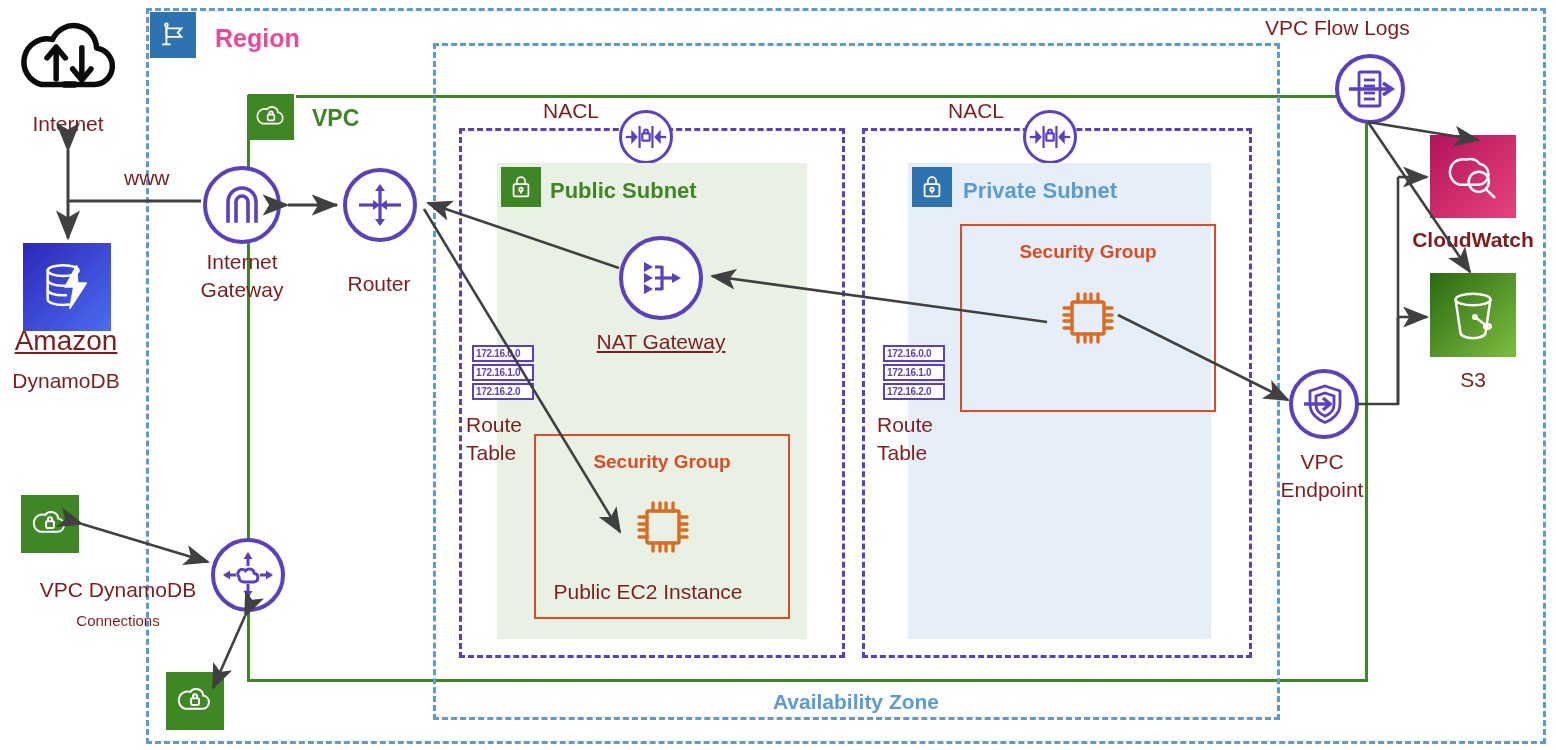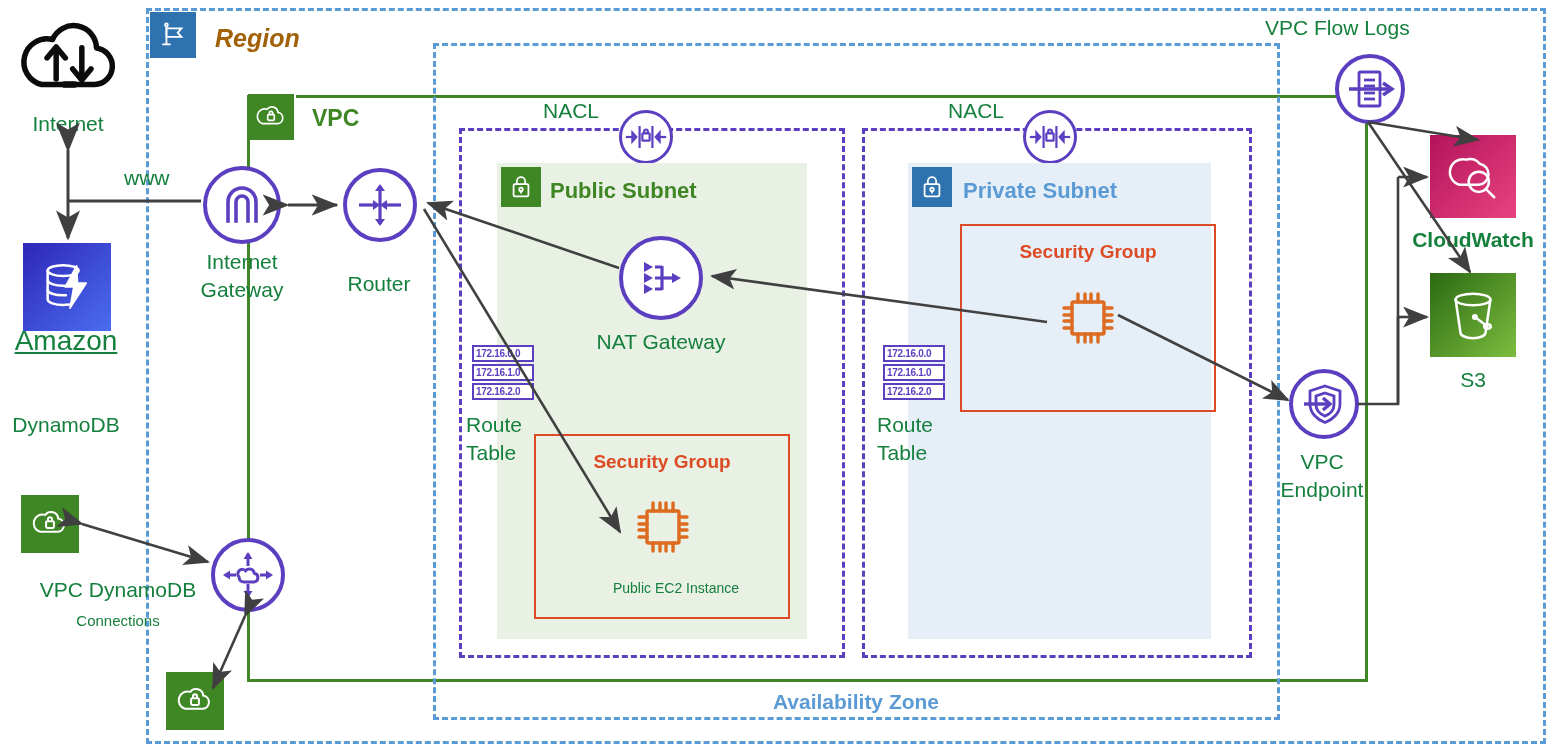--- a/index.html
+++ b/index.html
@@ -1,41 +1,41 @@
 <!DOCTYPE html>
 <html><head>
 <meta charset="utf-8">
 <title>AWS VPC Architecture Diagram</title>
 <style>
   html,body{margin:0;padding:0;background:#ffffff;}
   body{font-family:"Liberation Sans","DejaVu Sans",sans-serif;}
   #stage{position:relative;width:1556px;height:750px;background:#fff;overflow:hidden;}
 
   .box{position:absolute;box-sizing:border-box;}
-  .lbl{position:absolute;color:#15803d;white-space:nowrap;line-height:1.15;}
+  .lbl{position:absolute;color:#7f1d1d;white-space:nowrap;line-height:1.15;}
   .ctr{text-align:center;transform:translateX(-50%);}
 
   
   .region-box{border:3px dashed #5b9bd5;}
   .az-box{border:3px dashed #5b9bd5;}
   .nacl-box{border:3px dashed #5b3fc0;}
   .subnet-pub{background:#e9f1e4;}
   .subnet-prv{background:#e6eff8;}
   .sg-box{border:2.5px solid #dd4b25;}
   .vpc-line{position:absolute;background:#3f8624;}
 
   
   .chip{position:absolute;display:flex;align-items:center;justify-content:center;}
   .chip svg{display:block;}
   .chip-green{background:#3f8624;}
   .chip-blue{background:#2e73b0;}
 
   .title-green{color:#3f8624;font-weight:bold;}
   .title-blue{color:#5b9bd5;font-weight:bold;}
-  .title-region{color:#a16207;font-weight:bold;font-style:italic;}
+  .title-region{color:#ec4899;font-weight:bold;}
   .sg-title{color:#dd4b25;font-weight:bold;}
 
   
   .circ{position:absolute;border-radius:50%;border:4px solid #5b3fc0;background:#fff;
         display:flex;align-items:center;justify-content:center;box-sizing:border-box;}
 
   
   .rt{position:absolute;}
   .rt-row{border:2.5px solid #5b3fc0;color:#5b3fc0;font-size:10px;font-weight:bold;
           padding:0 2px;margin-bottom:2px;background:#fff;line-height:13px;height:13px;
@@ -99,21 +99,21 @@
   <div class="tile" style="left:23px;top:243px;width:88px;height:88px;background:linear-gradient(135deg,#2e26b8 0%,#4a6df0 100%);">
     <svg width="58" height="58" viewBox="0 0 60 60" fill="none" stroke="#fff" stroke-width="2.6" stroke-linecap="round" stroke-linejoin="round">
       <ellipse cx="26" cy="13" rx="16" ry="5.6"></ellipse>
       <path d="M10 13 v30 c0 3.1 7.2 5.6 16 5.6 c2.2 0 4.3 -.15 6.2 -.43"></path>
       <path d="M10 23 c0 3.1 7.2 5.6 16 5.6 c1.6 0 3.2 -.08 4.6 -.23"></path>
       <path d="M10 33 c0 3.1 7.2 5.6 16 5.6 c1 0 2 -.03 2.9 -.09"></path>
       <path d="M40 8 L28 30 h9 L33 52 L50 26 h-9 Z" fill="#fff" stroke="#fff" stroke-width="1.6"></path>
     </svg>
   </div>
   <div class="lbl ctr" style="left:66px;top:325px;font-size:28px;text-decoration:underline;">Amazon</div>
-  <div class="lbl ctr" style="left:66px;top:369px;font-size:21px;margin-top:44px;">DynamoDB</div>
+  <div class="lbl ctr" style="left:66px;top:369px;font-size:21px;">DynamoDB</div>
 
   <div class="lbl" style="left:124px;top:166px;font-size:21px;">www</div>
 
   <div class="circ" style="left:203px;top:166px;width:78px;height:78px;">
     <svg width="48" height="48" viewBox="0 0 48 48" fill="none" stroke="#5b3fc0" stroke-width="3.6" stroke-linecap="square">
       <path d="M10 40 V21 a14 14 0 0 1 28 0 V40"></path>
       <path d="M18 40 V21 a6 6 0 0 1 12 0 V40"></path>
     </svg>
   </div>
   <div class="lbl ctr" style="left:242px;top:250px;font-size:21px;">Internet</div>
@@ -192,21 +192,21 @@
     <svg width="54" height="54" viewBox="0 0 54 54" fill="none" stroke="#5b3fc0" stroke-width="3.2">
       <path d="M10 11 L19 16 L10 21 Z" fill="#5b3fc0" stroke="none"></path>
       <path d="M10 22 L19 27 L10 32 Z" fill="#5b3fc0" stroke="none"></path>
       <path d="M10 33 L19 38 L10 43 Z" fill="#5b3fc0" stroke="none"></path>
       <path d="M28 16 H21 M28 27 H21 M28 38 H21"></path>
       <line x1="28" y1="15" x2="28" y2="39"></line>
       <line x1="28" y1="27" x2="40" y2="27"></line>
       <path d="M38 22 L47 27 L38 32 Z" fill="#5b3fc0" stroke="none"></path>
     </svg>
   </div>
-  <div class="lbl ctr" style="left:661px;top:330px;font-size:21px;">NAT Gateway</div>
+  <div class="lbl ctr" style="left:661px;top:330px;font-size:21px;text-decoration:underline;">NAT Gateway</div>
 
   <div class="rt" style="left:472px;top:345px;width:62px;">
     <div class="rt-row">172.16.0.0</div>
     <div class="rt-row">172.16.1.0</div>
     <div class="rt-row">172.16.2.0</div>
   </div>
   <div class="lbl" style="left:466px;top:413px;font-size:21px;">Route</div>
   <div class="lbl" style="left:466px;top:441px;font-size:21px;">Table</div>
 
   <div class="box sg-box" style="left:534px;top:434px;width:256px;height:185px;"></div>
@@ -225,21 +225,21 @@
       <line x1="17" y1="23" x2="9" y2="23"></line>
         <line x1="17" y1="30" x2="9" y2="30"></line>
       <line x1="17" y1="36" x2="9" y2="36"></line>
         <line x1="17" y1="43" x2="9" y2="43"></line>
       <line x1="49" y1="23" x2="57" y2="23"></line>
         <line x1="49" y1="30" x2="57" y2="30"></line>
       <line x1="49" y1="36" x2="57" y2="36"></line>
         <line x1="49" y1="43" x2="57" y2="43"></line>
     </svg>
   </div>
-  <div class="lbl ctr" style="left:676px;top:580px;font-size:14px;">Public EC2 Instance</div>
+  <div class="lbl ctr" style="left:648px;top:580px;font-size:21px;">Public EC2 Instance</div>
 
   <div class="box nacl-box" style="left:862px;top:128px;width:390px;height:530px;"></div>
   <div class="lbl" style="left:944px;top:99px;font-size:21px;background:#fff;padding:0 4px;">NACL</div>
   <div class="circ" style="left:1023px;top:110px;width:54px;height:54px;border-width:3px;">
     <svg width="44" height="34" viewBox="0 0 48 36" fill="none" stroke="#5b3fc0" stroke-width="2.4">
       <line x1="2" y1="18" x2="12" y2="18"></line>
       <path d="M8 10 L15 18 L8 26 Z" fill="#5b3fc0" stroke="none"></path>
       <line x1="17" y1="6" x2="17" y2="30"></line>
       <rect x="20" y="14" width="8" height="8" rx="0.8"></rect>
       <path d="M22 14 v-2.2 a2 2 0 0 1 4 0 v2.2"></path>

